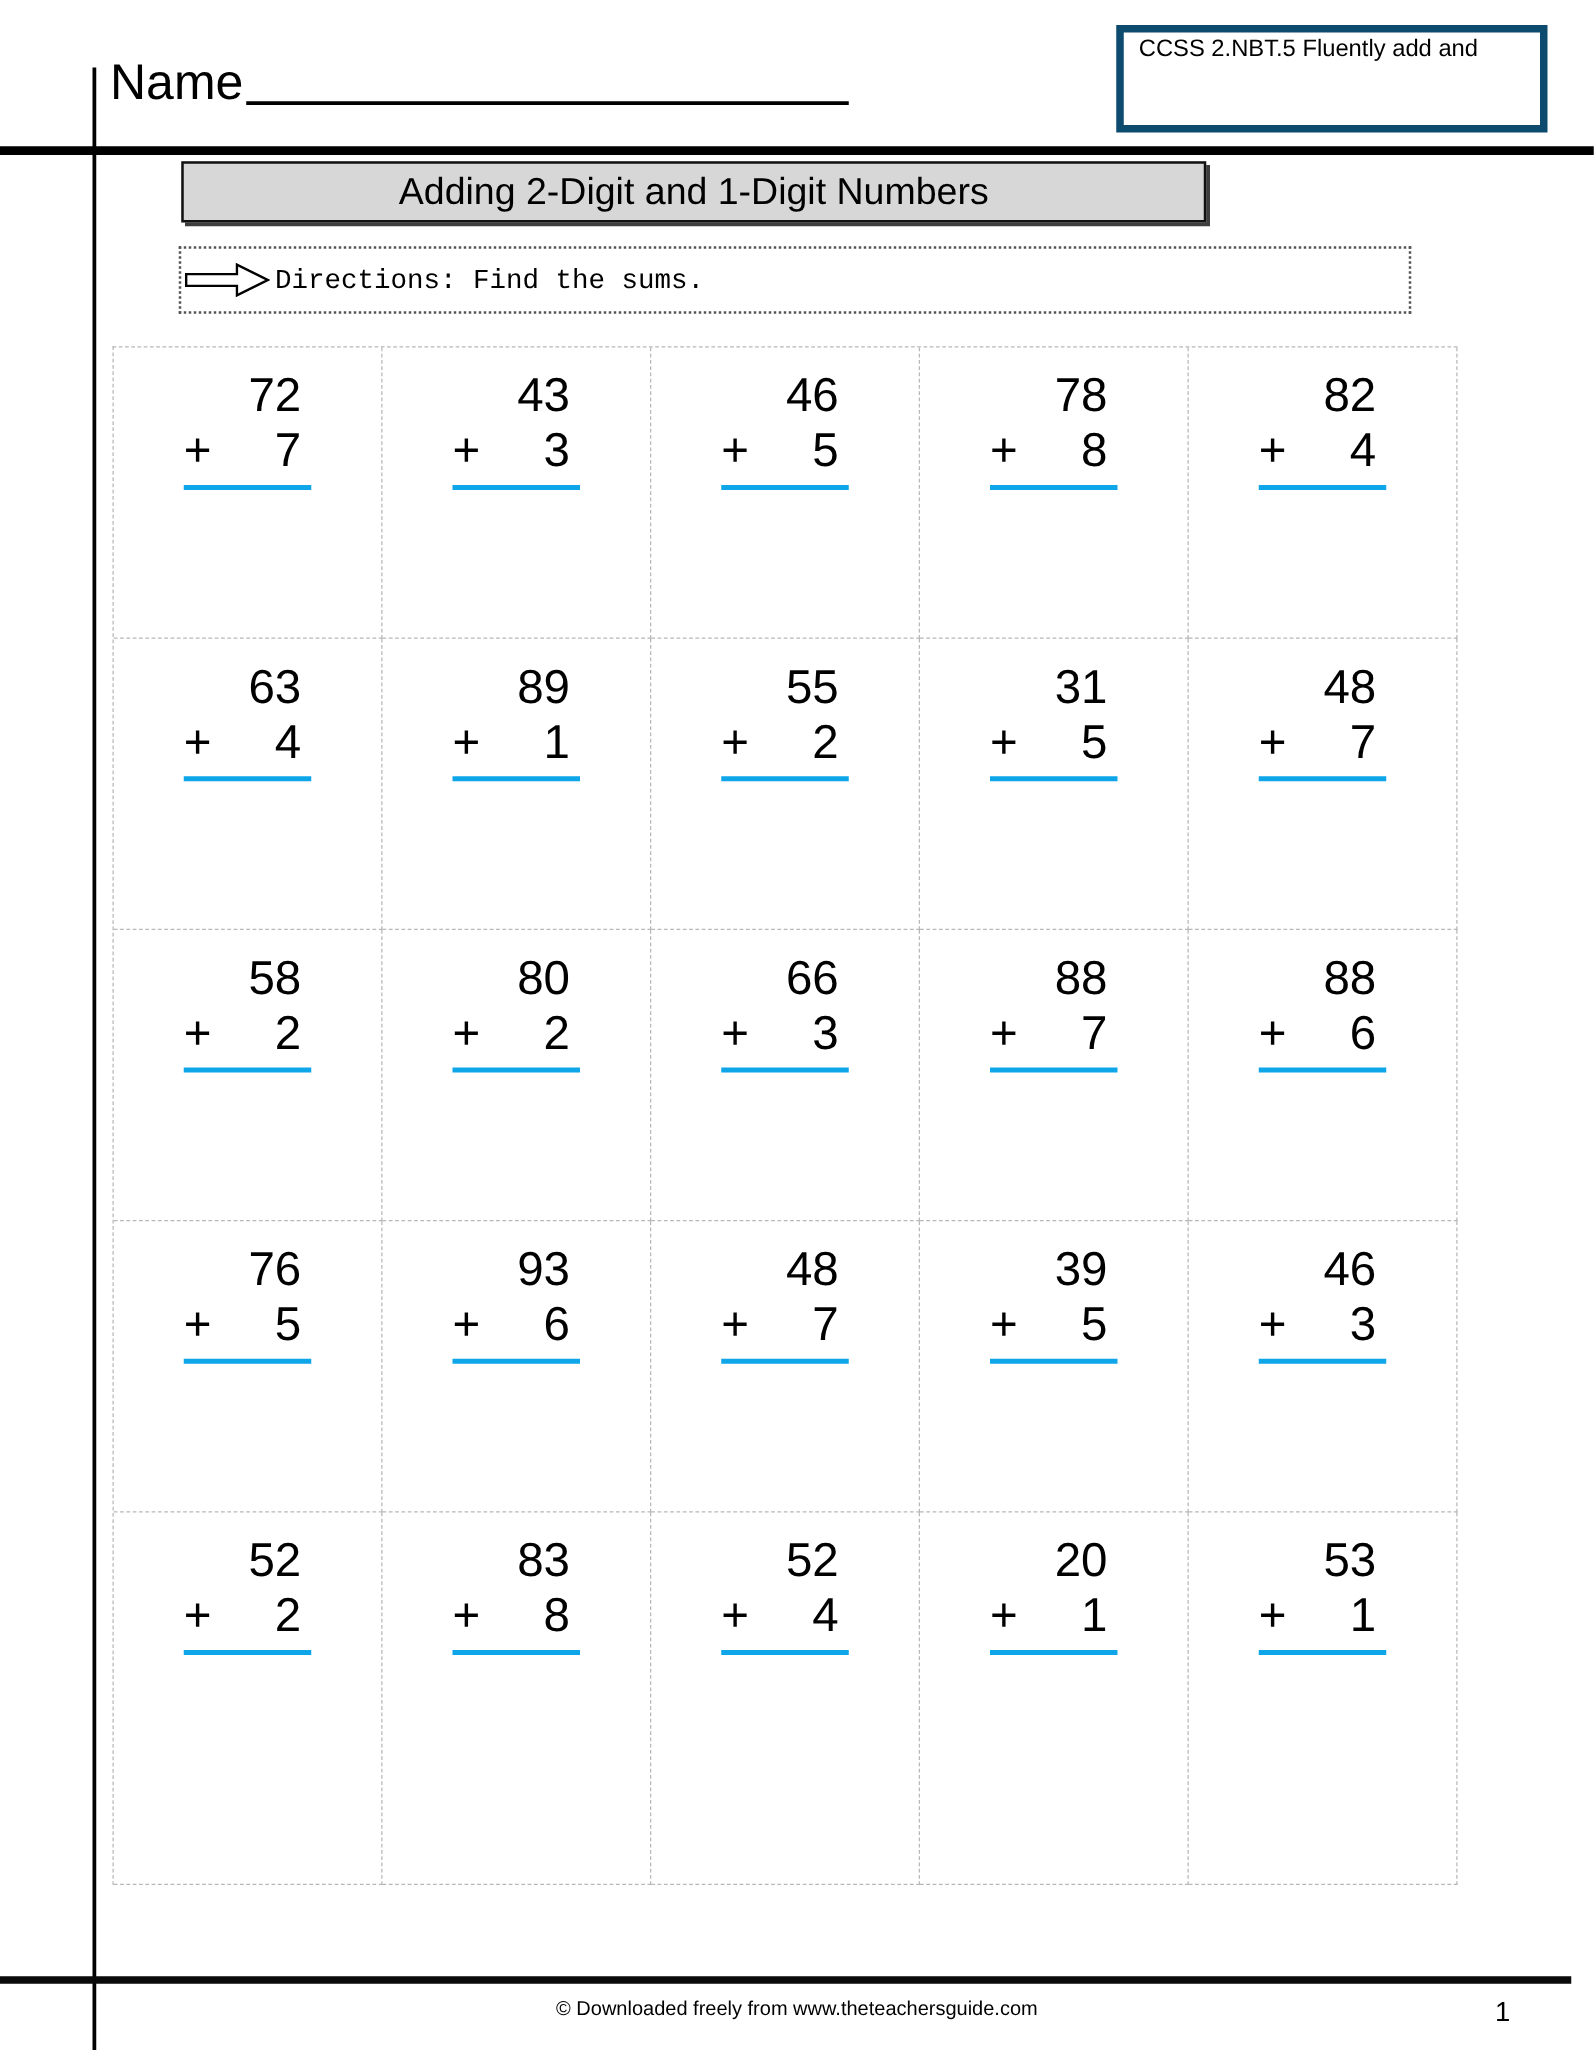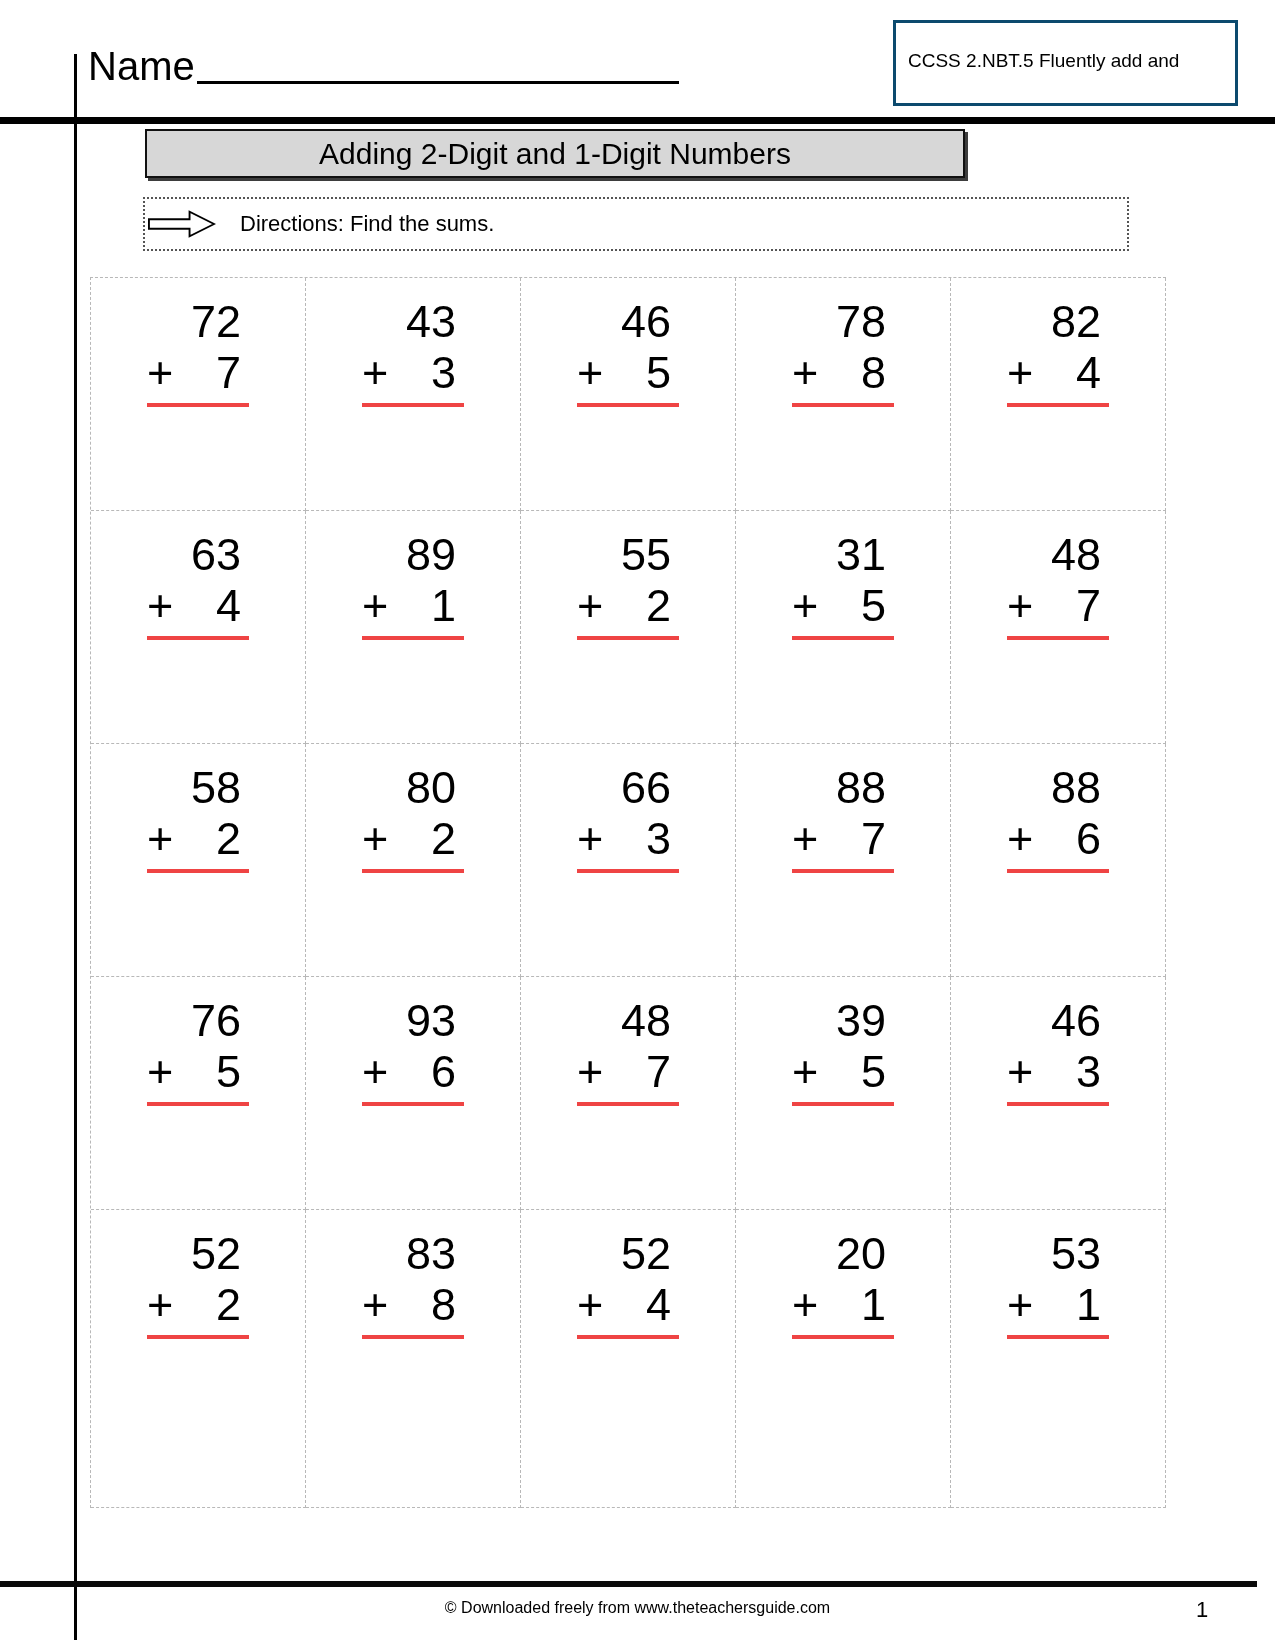--- a/index.html
+++ b/index.html
@@ -10,49 +10,49 @@
   }
   
   .margin-line{position:absolute;left:74px;top:54px;width:3px;height:1586px;background:#000;}
   
   .name-row{position:absolute;left:88px;top:46px;display:flex;align-items:flex-end;}
   .name-label{font-size:40px;line-height:1;}
   .name-line{display:inline-block;width:482px;border-bottom:3px solid #000;margin-left:2px;margin-bottom:2px;height:30px;}
   
   .ccss-box{
     position:absolute;left:893px;top:20px;width:345px;height:86px;box-sizing:border-box;
-    border:3px solid #0c4a6e;padding:24px 12px;font-size:19px;line-height:1.45;background:#fff;
+    border:6px solid #0c4a6e;padding:0 12px;font-size:19px;line-height:1.45;background:#fff;
   }
   
   .top-rule{position:absolute;left:0;top:117px;width:1275px;height:7px;background:#000;}
   
   .title-bar{
     position:absolute;left:145px;top:129px;width:820px;height:49px;box-sizing:border-box;
     background:#d7d7d7;border:2px solid #111;box-shadow:3px 3px 0 #3d3d3d;
     display:flex;align-items:center;justify-content:center;font-size:30px;
   }
   
   .directions-box{
     position:absolute;left:143px;top:197px;width:986px;height:54px;box-sizing:border-box;
     border:2px dotted #555;display:flex;align-items:center;padding-left:3px;background:#fff;
   }
   .dir-arrow{flex:0 0 auto;display:block;}
-  .dir-text{margin-left:24px;font-size:22px;}
+  .dir-text{margin-left:4px;font-size:22px;font-family:Liberation Mono, monospace;}
   
   .grid{
     position:absolute;left:90px;top:277px;width:1076px;height:1231px;box-sizing:border-box;
     display:grid;grid-template-columns:repeat(5,1fr);
     grid-template-rows:233px 233px 233px 233px auto;
     border-top:1px dashed #b8b8b8;border-left:1px dashed #b8b8b8;
   }
   .cell{
     border-right:1px dashed #b8b8b8;border-bottom:1px dashed #b8b8b8;
     display:flex;justify-content:center;align-items:flex-start;padding-top:20px;box-sizing:border-box;
   }
-  .problem{width:102px;font-size:45px;line-height:1.05;border-bottom:4px solid #ef4444;padding-bottom:6px;}
+  .problem{width:102px;font-size:38px;line-height:1.05;border-bottom:4px solid #0ea5e9;padding-bottom:6px;}
   .p-top{text-align:right;padding-right:8px;}
   .p-bot{display:flex;justify-content:space-between;padding:4px 8px 0 0;}
   .p-bot .plus{padding-left:0;}
   
   .footer-rule{position:absolute;left:0;top:1581px;width:1257px;height:6px;background:#0a0a0a;}
   .footer-credit{position:absolute;left:0;top:1599px;width:1275px;text-align:center;font-size:16px;}
   .page-num{position:absolute;left:1196px;top:1597px;font-size:22px;}
 </style>
 </head>
 <body>

